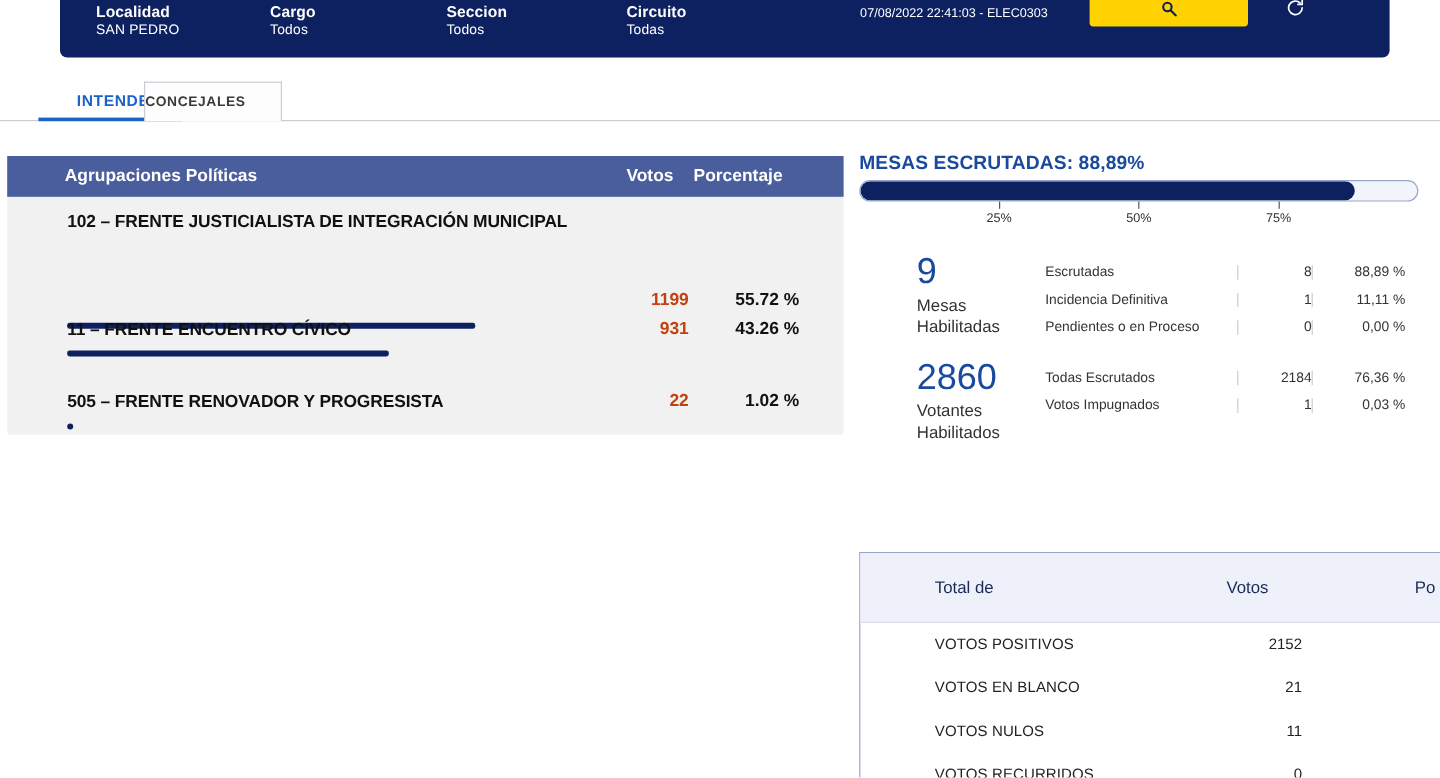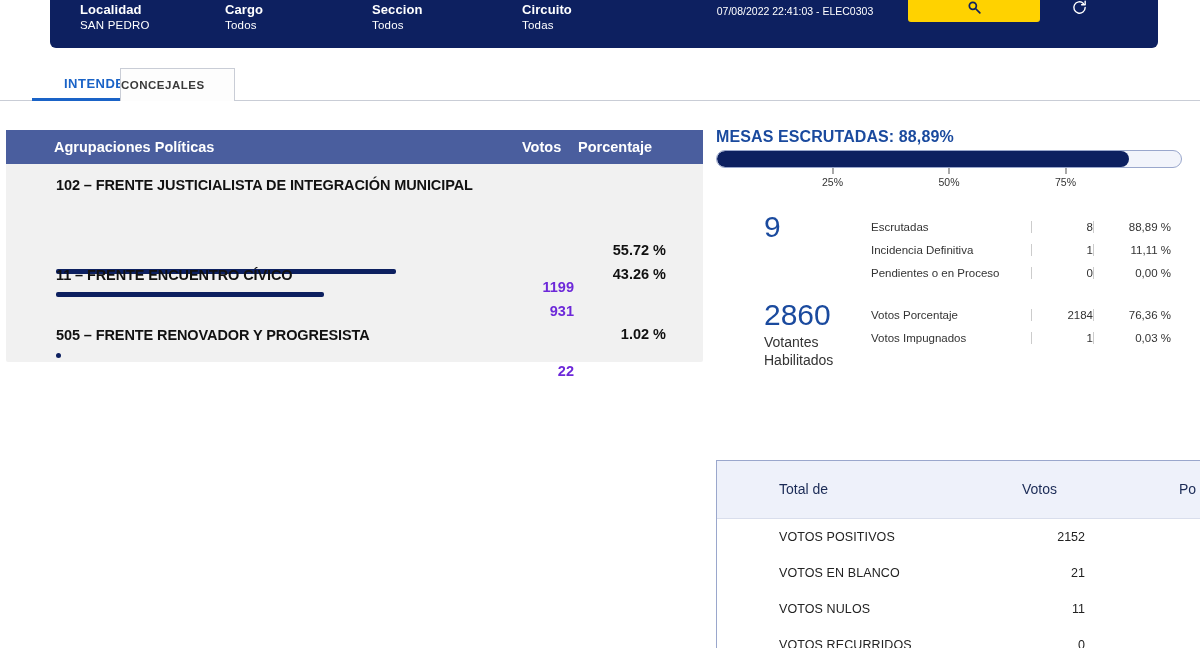--- a/index.html
+++ b/index.html
@@ -151,22 +151,21 @@
     line-height: 1.35;
     letter-spacing: -0.1px;
   }
   .party-votes {
     position: absolute;
     left: 490px;
     width: 78px;
     text-align: right;
     font-size: 14.5px;
     font-weight: bold;
-    color: #6d28d9;
-    margin-top: 37px;
+    color: #c2410c;
   }
   .party-pct {
     position: absolute;
     left: 576px;
     width: 84px;
     text-align: right;
     font-size: 14.5px;
     font-weight: bold;
     color: #111111;
   }
@@ -432,20 +431,24 @@
           <span class="tline"></span><span>75%</span>
         </div>
       </div>
     </div>
 
     <div class="stats">
 
       <div class="stat-block">
         <div class="stat-big">
           <div class="num">9</div>
+          <div class="lbl">
+            <span>Mesas</span><br>
+            <span>Habilitadas</span>
+          </div>
         </div>
         <div class="stat-rows">
           <div class="stat-row">
             <span class="sr-label">Escrutadas</span>
             <span class="sr-num">8</span>
             <span class="sr-pct">88,89 %</span>
           </div>
           <div class="stat-row">
             <span class="sr-label">Incidencia Definitiva</span>
             <span class="sr-num">1</span>
@@ -464,21 +467,21 @@
       <div class="stat-block">
         <div class="stat-big">
           <div class="num">2860</div>
           <div class="lbl">
             <span>Votantes</span><br>
             <span>Habilitados</span>
           </div>
         </div>
         <div class="stat-rows">
           <div class="stat-row">
-            <span class="sr-label">Votos Porcentaje</span>
+            <span class="sr-label">Todas Escrutados</span>
             <span class="sr-num">2184</span>
             <span class="sr-pct">76,36 %</span>
           </div>
           <div class="stat-row">
             <span class="sr-label">Votos Impugnados</span>
             <span class="sr-num">1</span>
             <span class="sr-pct">0,03 %</span>
           </div>
         </div>
       </div>

